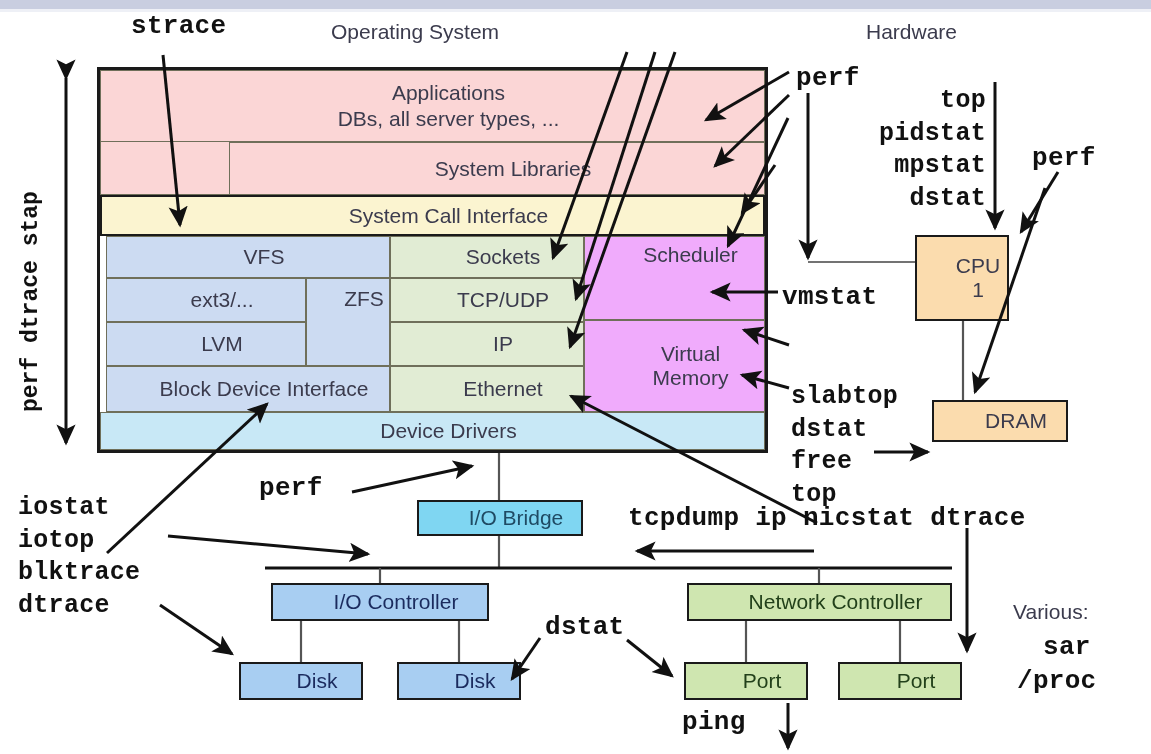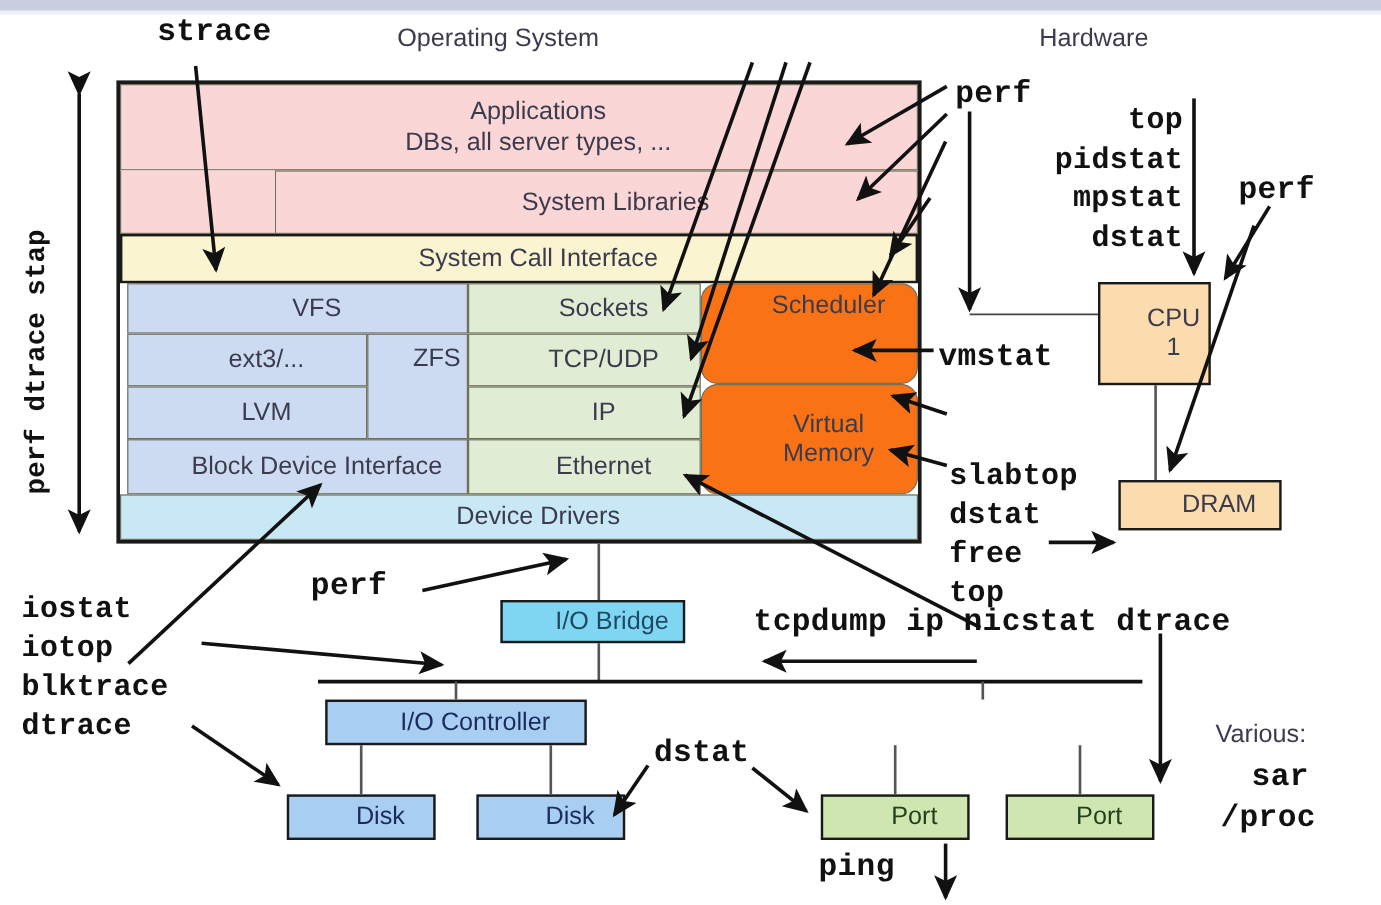--- a/index.html
+++ b/index.html
@@ -13,21 +13,21 @@
   .box{position:absolute;box-sizing:border-box;display:flex;align-items:center;
        justify-content:center;text-align:center;line-height:1.12;padding-left:32px;}
   .osframe{position:absolute;box-sizing:border-box;border:3px solid #1a1a1a;}
   .hair{border:1px solid #6f6f5a;}
   .thick{border:2.5px solid #1a1a1a;}
 
   .pink{background:#fbd6d6;}
   .yellow{background:#fbf4d0;}
   .blue{background:#ccdbf2;}
   .green{background:#e1ecd4;}
-  .orange{background:#f97316;border-radius:14px;}
+  .orange{background:#f0abfc;}
   .cyan{background:#c8e8f6;}
   .hwblue{background:#a8cef2;}
   .hwcyan{background:#7fd6f2;}
   .hwgreen{background:#cfe6b0;}
   .hworange{background:#fbdcae;}
   .mono{font-family:"Liberation Mono",monospace;font-weight:bold;color:#111;
         letter-spacing:0.3px;white-space:pre;}
   .toolLbl{position:absolute;font-size:22px;line-height:1.30;}
   .sansLbl{position:absolute;font-size:21px;color:#3b3b4d;white-space:nowrap;}
 
@@ -93,24 +93,25 @@
   <div class="box cyan hair" style="left:100px;top:412px;width:665px;height:38px;font-size:21px;color:#3b3b4d;">Device Drivers</div>
 
   <div class="box hworange thick" style="left:915px;top:235px;width:94px;height:86px;
        flex-direction:column;font-size:21px;color:#3b3b4d;">
     <span>CPU</span>
     <span>1</span>
   </div>
 
   <div class="box hworange thick" style="left:932px;top:400px;width:136px;height:42px;font-size:21px;color:#3b3b4d;">DRAM</div>
 
-  <div class="box hwcyan thick" style="left:417px;top:500px;width:154px;height:36px;font-size:21px;color:#1f4a63;">I/O Bridge</div>
+  <div class="box hwcyan thick" style="left:417px;top:500px;width:166px;height:36px;font-size:21px;color:#1f4a63;">I/O Bridge</div>
 
   <div class="box hwblue thick" style="left:271px;top:583px;width:218px;height:38px;font-size:21px;color:#1b2b5e;">I/O Controller</div>
 
+  <div class="box hwgreen thick" style="left:687px;top:583px;width:265px;height:38px;font-size:21px;color:#22401a;">Network Controller</div>
 
   <div class="box hwblue thick" style="left:239px;top:662px;width:124px;height:38px;font-size:21px;color:#1b2b5e;">Disk</div>
   <div class="box hwblue thick" style="left:397px;top:662px;width:124px;height:38px;font-size:21px;color:#1b2b5e;">Disk</div>
 
   <div class="box hwgreen thick" style="left:684px;top:662px;width:124px;height:38px;font-size:21px;color:#22401a;">Port</div>
   <div class="box hwgreen thick" style="left:838px;top:662px;width:124px;height:38px;font-size:21px;color:#22401a;">Port</div>
 
   <div class="toolLbl mono" style="left:131px;top:10px;font-size:26px;">strace</div>
 
 

